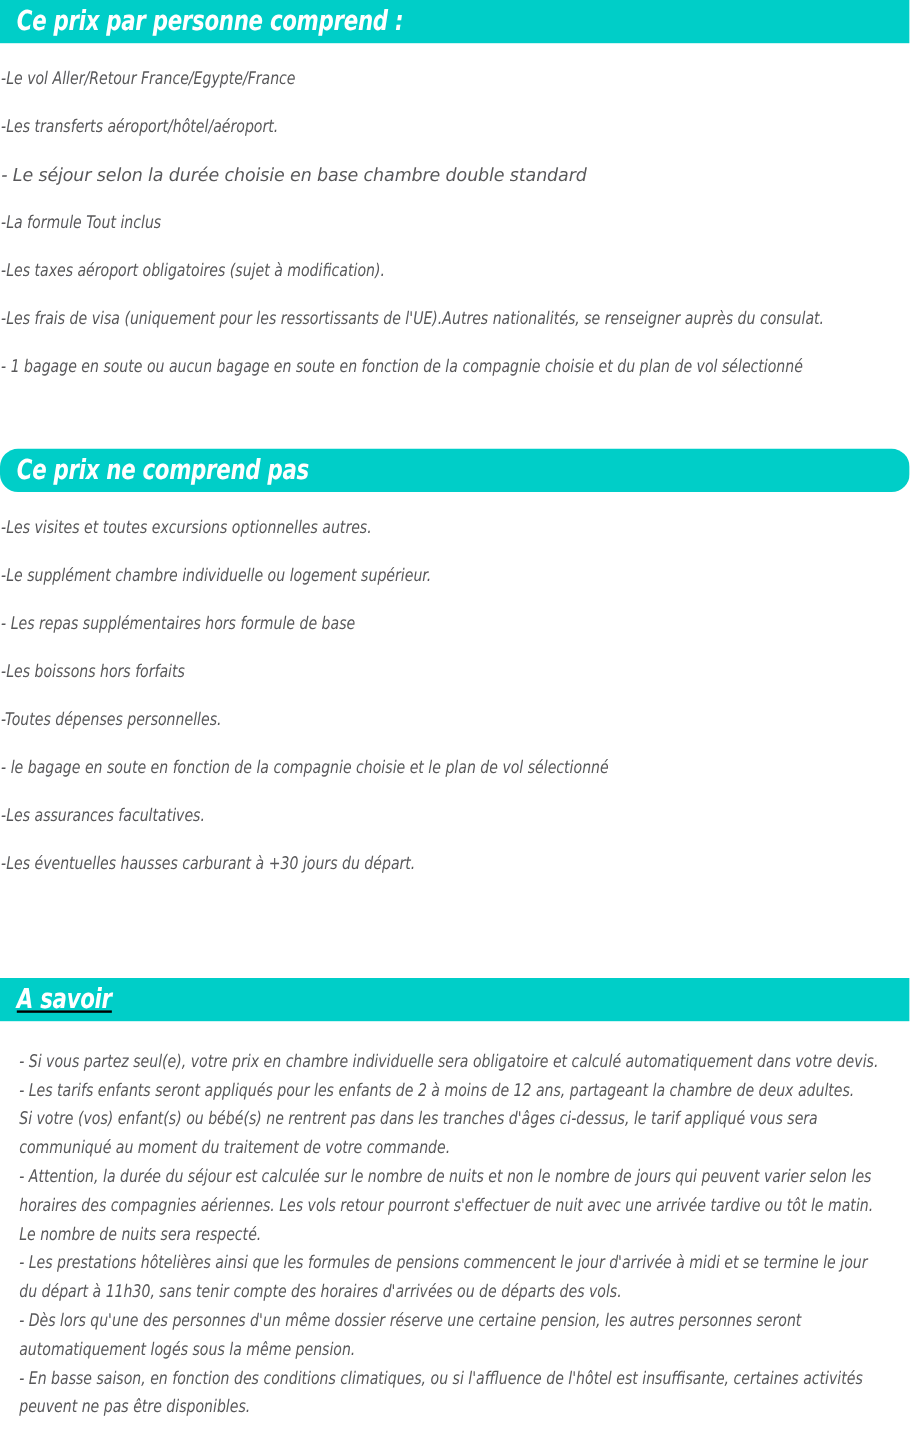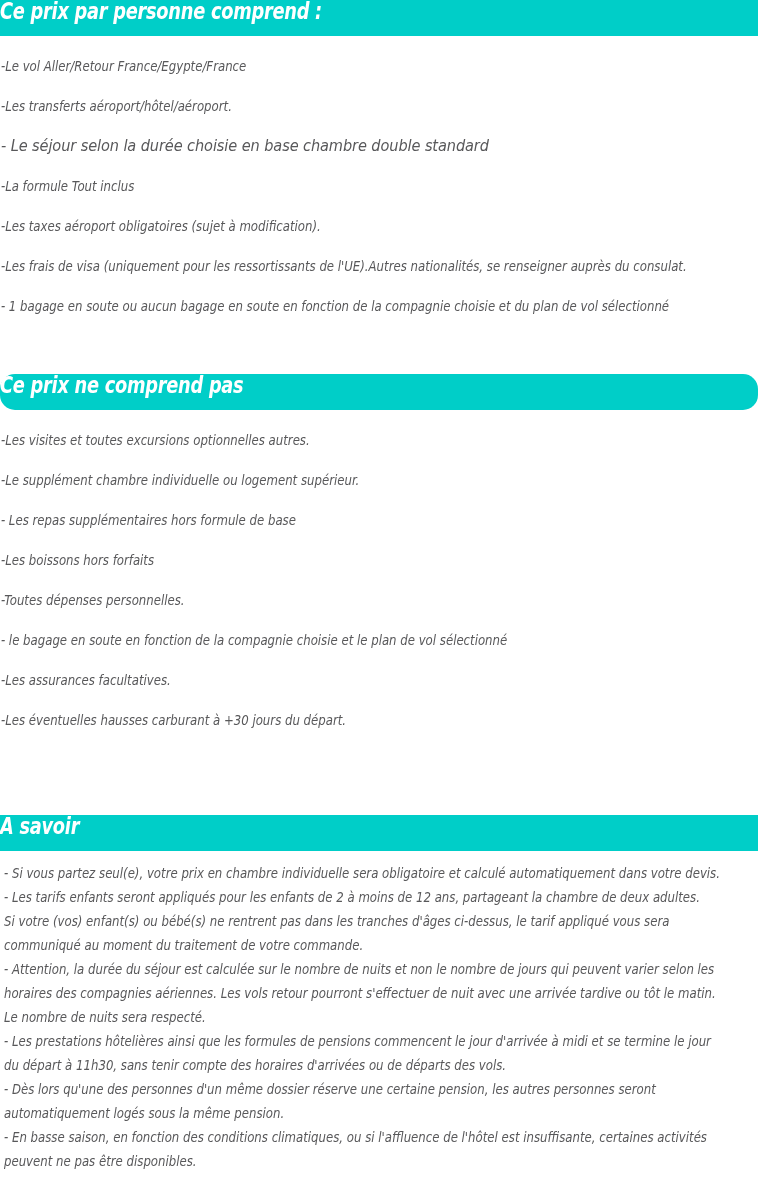--- a/index.html
+++ b/index.html
@@ -20,23 +20,23 @@
     position: relative;
     overflow: hidden;
   }
 
   
   .section-bar {
     width: 100%;
     height: 36px;
     background: #00cec8;
     display: flex;
-    align-items: flex-start;
+    align-items: center;
     box-sizing: border-box;
-    padding: 0 0 0 0;
+    padding: 0 0 0 14px;
   }
   .section-bar-title {
     color: #ffffff;
     font-family: "DejaVu Sans Condensed", "Liberation Sans Narrow", "Liberation Sans", sans-serif;
     font-style: italic;
     font-weight: bold;
     font-size: 23px;
     line-height: 23px;
     letter-spacing: -0.3px;
     transform: scaleX(0.86);
@@ -65,21 +65,21 @@
   
   .bullet-item.wide {
     font-family: "DejaVu Sans", "Liberation Sans", sans-serif;
     font-size: 15px;
     letter-spacing: -0.1px;
     transform: scaleX(0.97);
   }
 
   
   .note-block {
-    margin: 4px;
+    margin: 16px;
     padding: 0;
   }
   .note-line {
     color: #58585a;
     font-family: "DejaVu Sans Condensed", "Liberation Sans Narrow", "Liberation Sans", sans-serif;
     font-style: italic;
     font-size: 14.5px;
     line-height: 24px;
     white-space: nowrap;
     transform: scaleX(0.9);
@@ -123,21 +123,21 @@
     <li class="bullet-item" style="color: rgb(88, 88, 90);">-Le supplément chambre individuelle ou logement supérieur.</li>
     <li class="bullet-item" style="color: rgb(88, 88, 90);">- Les repas supplémentaires hors formule de base</li>
     <li class="bullet-item" style="color: rgb(88, 88, 90);">-Les boissons hors forfaits</li>
     <li class="bullet-item" style="color: rgb(88, 88, 90);">-Toutes dépenses personnelles.</li>
     <li class="bullet-item" style="color: rgb(88, 88, 90);">- le bagage en soute en fonction de la compagnie choisie et le plan de vol sélectionné</li>
     <li class="bullet-item" style="color: rgb(88, 88, 90);">-Les assurances facultatives.</li>
     <li class="bullet-item" style="color: rgb(88, 88, 90);">-Les éventuelles hausses carburant à +30 jours du départ.</li>
   </ul>
   <div class="gap-after-excluded"></div>
 
-  <div class="section-bar" style="background: rgb(0, 206, 200);">
+  <div class="section-bar" style="background: rgb(0, 206, 200); text-decoration: underline;">
     <span class="section-bar-title" style="color: rgb(255, 255, 255);">A savoir</span>
   </div>
   <div class="gap-top-notes"></div>
   <div class="note-block">
     <div class="note-line" style="color: rgb(88, 88, 90);">- Si vous partez seul(e), votre prix en chambre individuelle sera obligatoire et calculé automatiquement dans votre devis.</div>
     <div class="note-line" style="color: rgb(88, 88, 90);">- Les tarifs enfants seront appliqués pour les enfants de 2 à moins de 12 ans, partageant la chambre de deux adultes.</div>
     <div class="note-line" style="color: rgb(88, 88, 90);">Si votre (vos) enfant(s) ou bébé(s) ne rentrent pas dans les tranches d'âges ci-dessus, le tarif appliqué vous sera</div>
     <div class="note-line" style="color: rgb(88, 88, 90);">communiqué au moment du traitement de votre commande.</div>
     <div class="note-line" style="color: rgb(88, 88, 90);">- Attention, la durée du séjour est calculée sur le nombre de nuits et non le nombre de jours qui peuvent varier selon les</div>
     <div class="note-line" style="color: rgb(88, 88, 90);">horaires des compagnies aériennes. Les vols retour pourront s'effectuer de nuit avec une arrivée tardive ou tôt le matin.</div>

